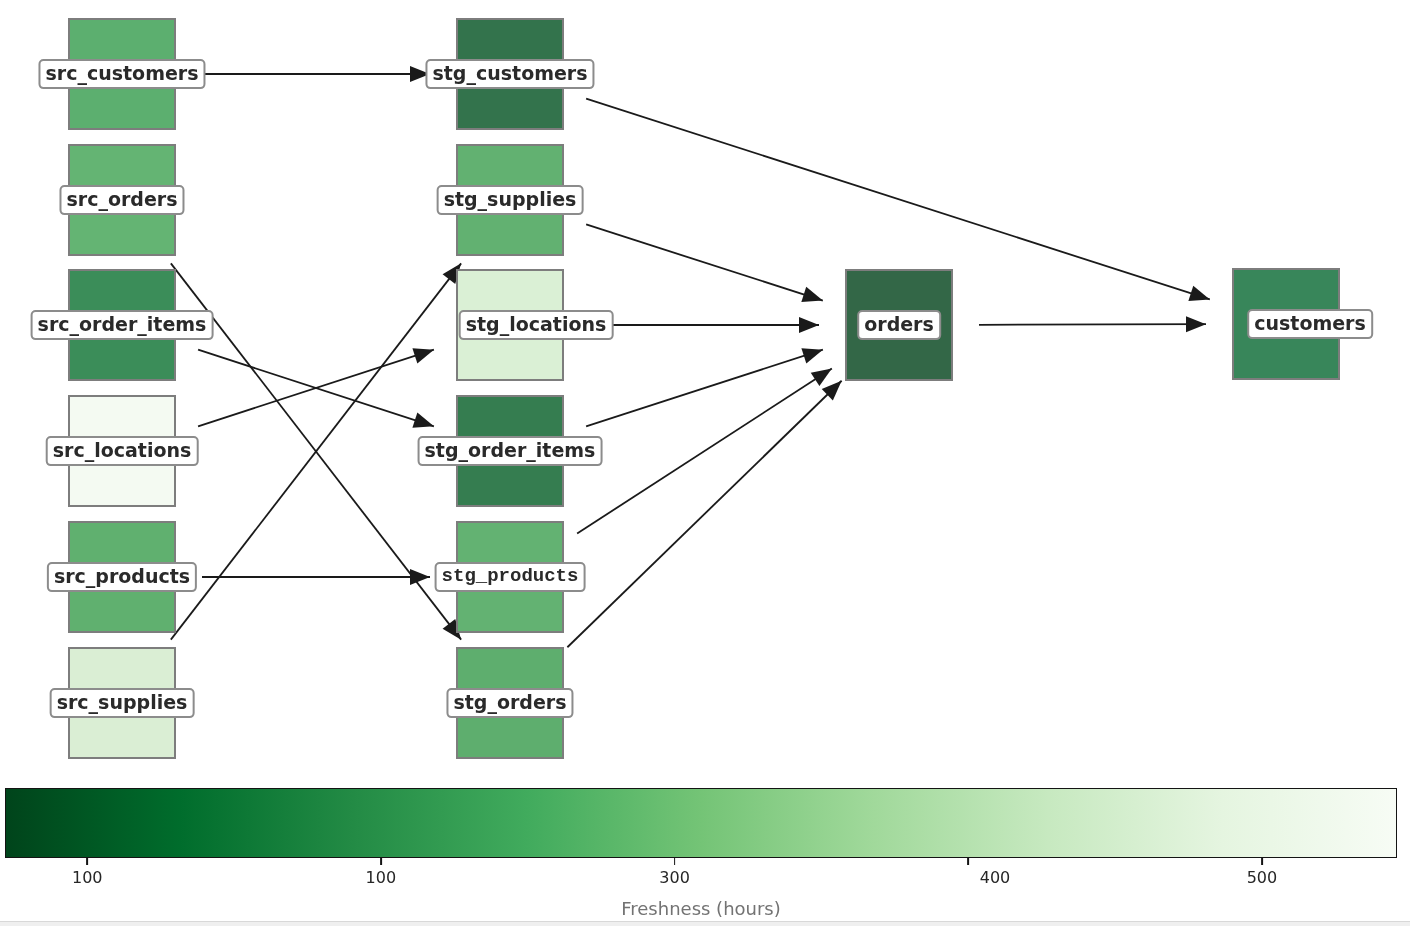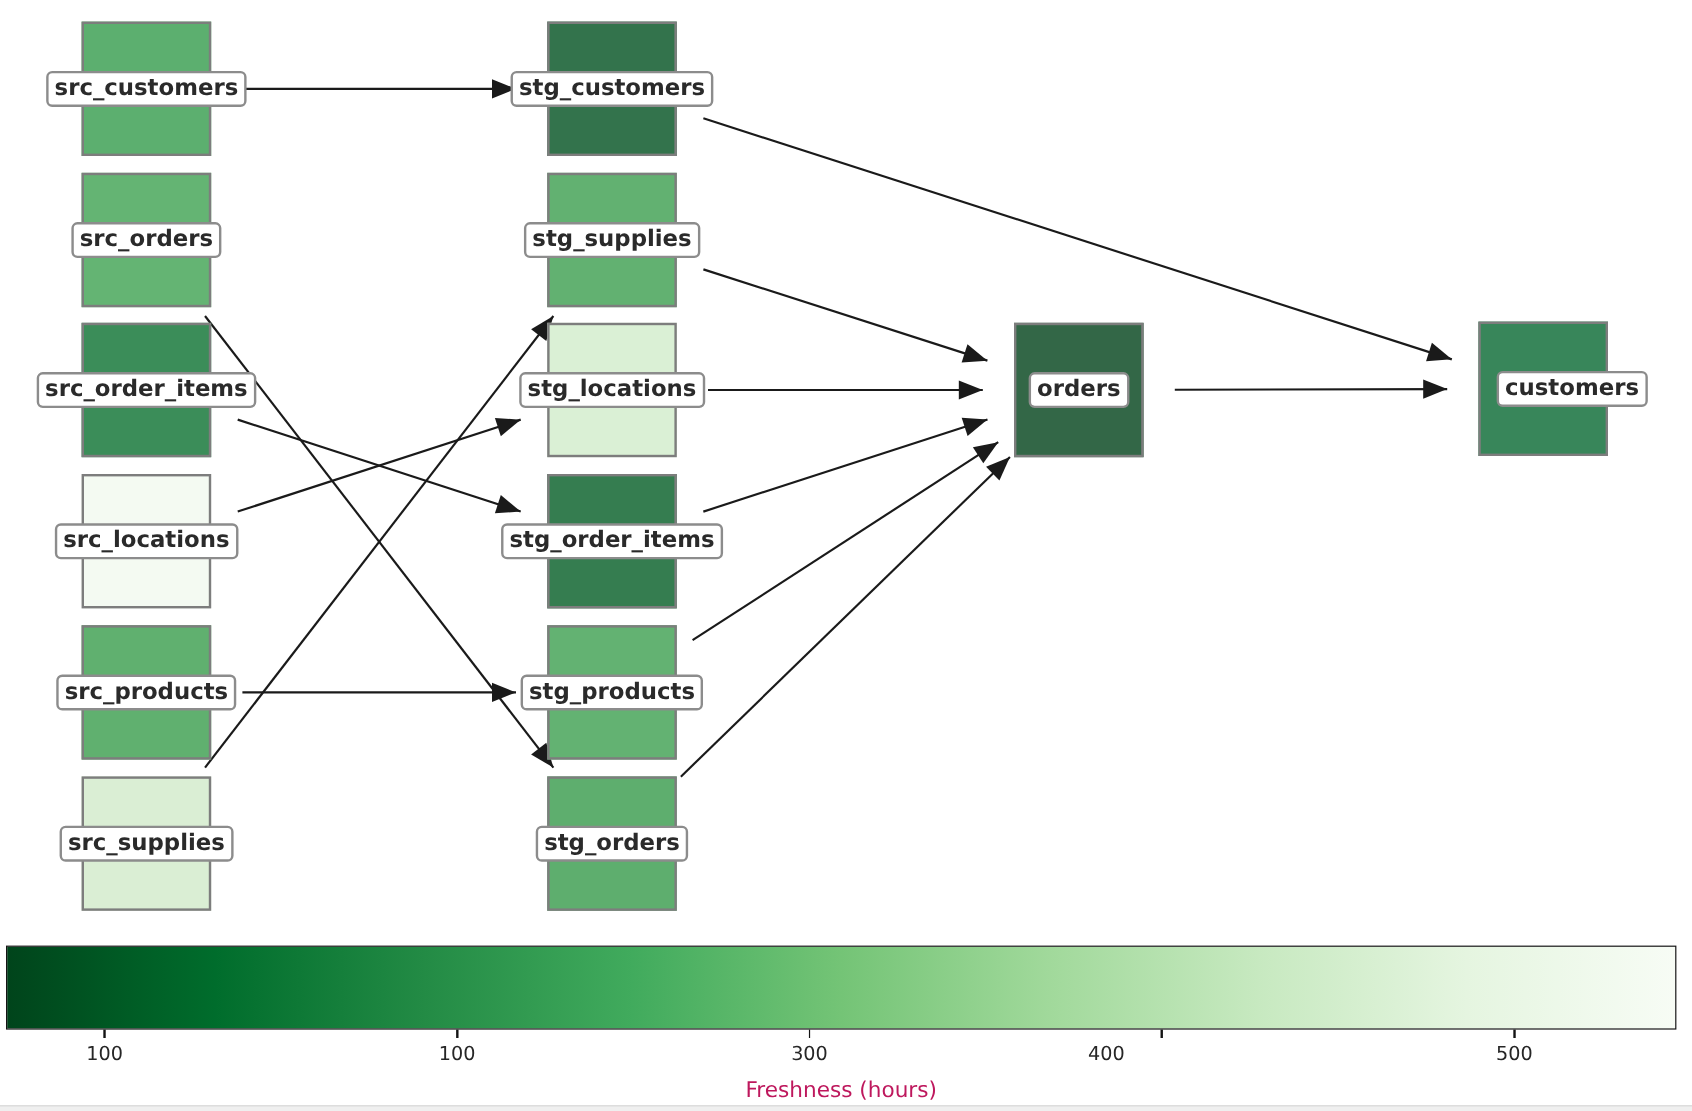--- a/index.html
+++ b/index.html
@@ -49,21 +49,21 @@
     top:868px;
     transform:translateX(-50%);
     font-size:16px;
     color:#262626;
   }
   #cbar-axis-label{
     position:absolute;
     left:701px;top:898px;
     transform:translateX(-50%);
     font-size:18px;
-    color:#be185d;
+    color:#737373;
     white-space:nowrap;
   }
   #bottom-strip{
     position:absolute;
     left:0;bottom:0;width:1410px;height:4px;
     background:#efefef;
     border-top:1px solid #d8d8d8;
   }
 </style>
 </head>
@@ -109,37 +109,37 @@
       <div class="node-box" style="left: 845px; top: 269px; background: rgb(51, 103, 71);"></div>
       <div class="node-box" style="left: 1232px; top: 268px; background: rgb(56, 134, 90);"></div>
       <div class="node-label" style="left: 122px; top: 74px;">src_customers</div>
       <div class="node-label" style="left: 122px; top: 200px;">src_orders</div>
       <div class="node-label" style="left: 122px; top: 325px;">src_order_items</div>
       <div class="node-label" style="left: 122px; top: 451px;">src_locations</div>
       <div class="node-label" style="left: 122px; top: 577px;">src_products</div>
       <div class="node-label" style="left: 122px; top: 703px; text-align: center;">src_supplies</div>
       <div class="node-label" style="left: 510px; top: 74px;">stg_customers</div>
       <div class="node-label" style="left: 510px; top: 200px;">stg_supplies</div>
-      <div class="node-label" style="left: 510px; top: 325px;">stg_locations</div>
+      <div class="node-label" style="left: 536px; top: 325px;">stg_locations</div>
       <div class="node-label" style="left: 510px; top: 451px;">stg_order_items</div>
-      <div class="node-label" style="left: 510px; top: 577px;">stg_products</div>
+      <div class="node-label" style="left: 510px; top: 577px; font-family: Liberation Mono, monospace;">stg_products</div>
       <div class="node-label" style="left: 510px; top: 703px;">stg_orders</div>
       <div class="node-label" style="left: 899px; top: 325px;">orders</div>
       <div class="node-label" style="left: 1286px; top: 324px; margin-left: 24px;">customers</div>
     </div>
 
   <div id="colorbar" style="background: linear-gradient(to right, rgb(0, 68, 27), rgb(0, 109, 44), rgb(35, 139, 69), rgb(65, 171, 93), rgb(116, 196, 118), rgb(161, 217, 155), rgb(199, 233, 192), rgb(229, 245, 224), rgb(247, 252, 245));"></div>
   <div id="cbar-ticks">
       <div class="cbar-tick" style="left: 87.2278px;"></div>
       <div class="cbar-tick-label" style="left: 87.2278px;">100</div>
       <div class="cbar-tick" style="left: 380.899px;"></div>
       <div class="cbar-tick-label" style="left: 380.899px;">100</div>
       <div class="cbar-tick" style="left: 674.57px;"></div>
       <div class="cbar-tick-label" style="left: 674.57px;">300</div>
       <div class="cbar-tick" style="left: 968.241px;"></div>
-      <div class="cbar-tick-label" style="left: 922px;">400</div>
+      <div class="cbar-tick-label" style="left: 995px;">400</div>
       <div class="cbar-tick" style="left: 1261.91px;"></div>
       <div class="cbar-tick-label" style="left: 1261.91px;">500</div>
     </div>
   <div id="cbar-axis-label">Freshness (hours)</div>
 
   <div id="bottom-strip"></div>
 </div>
 
 </body></html>

